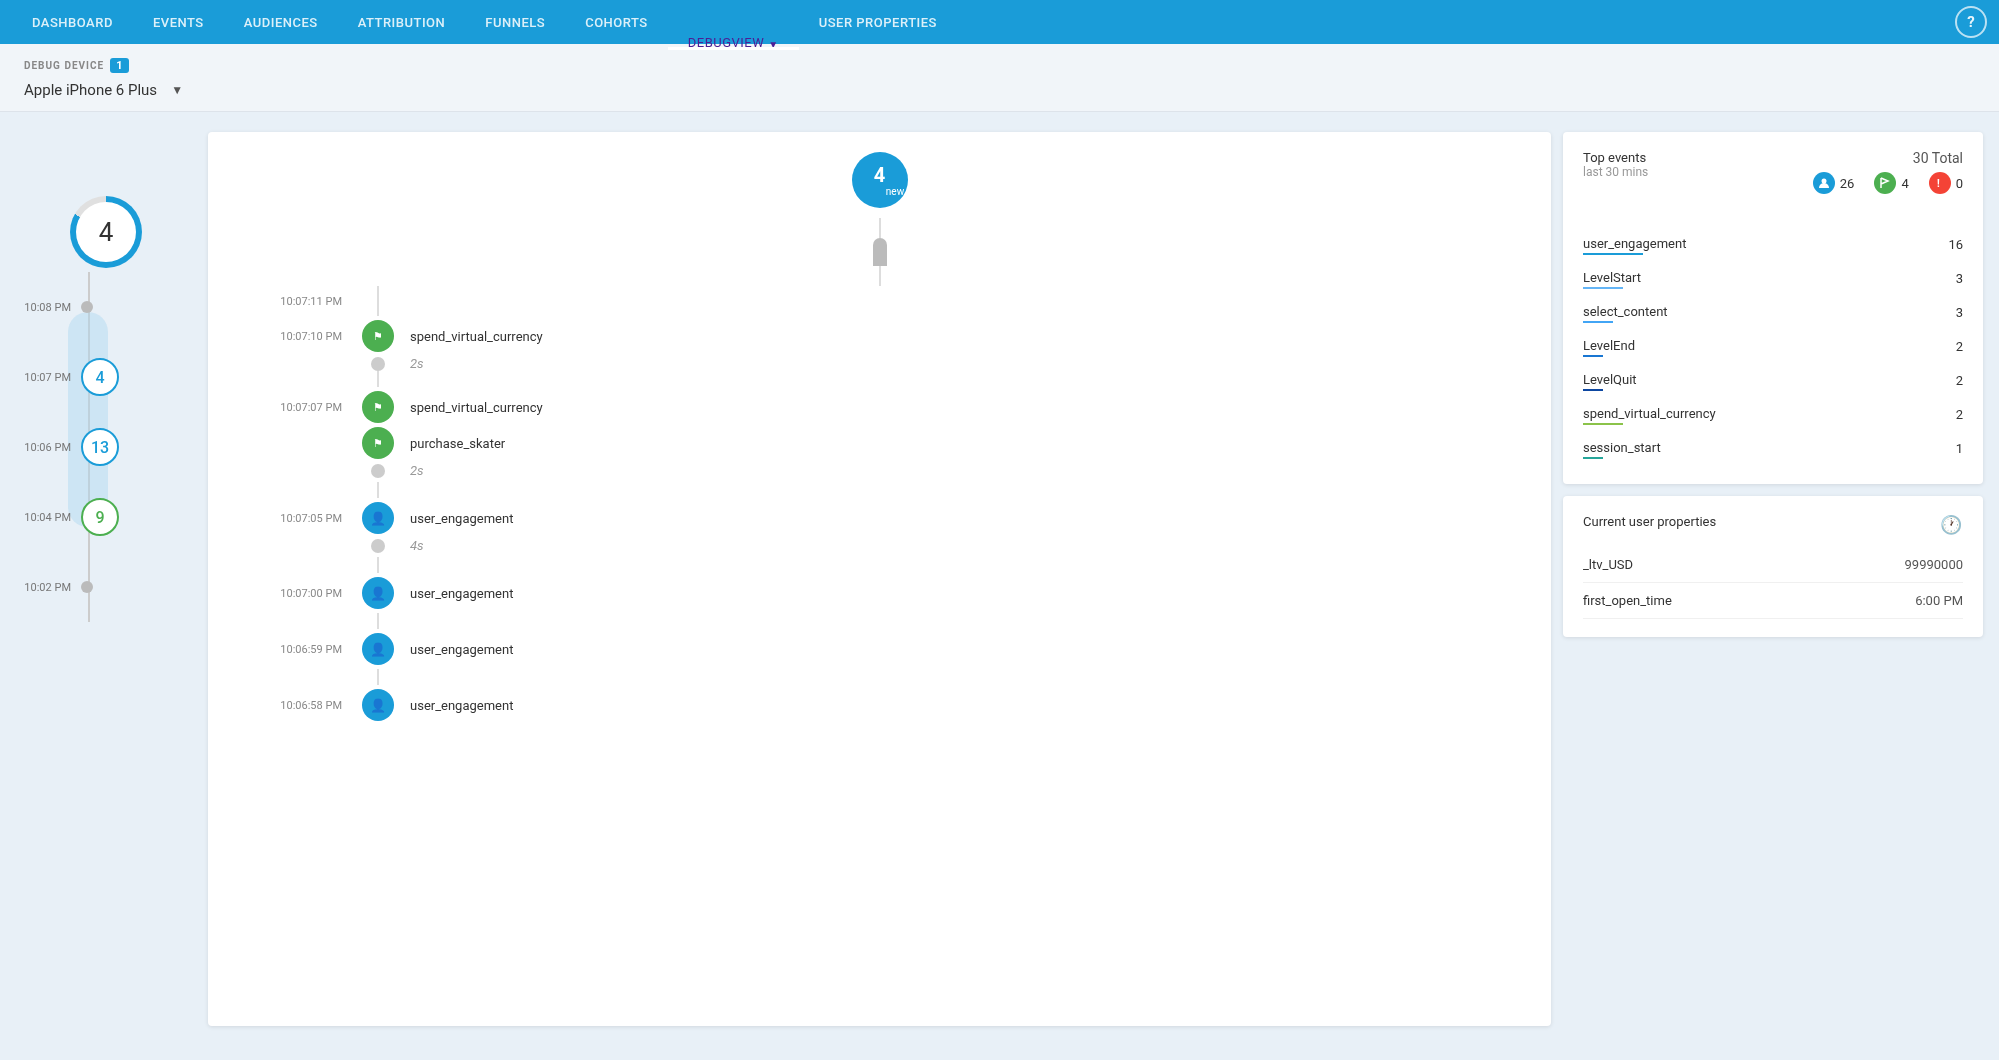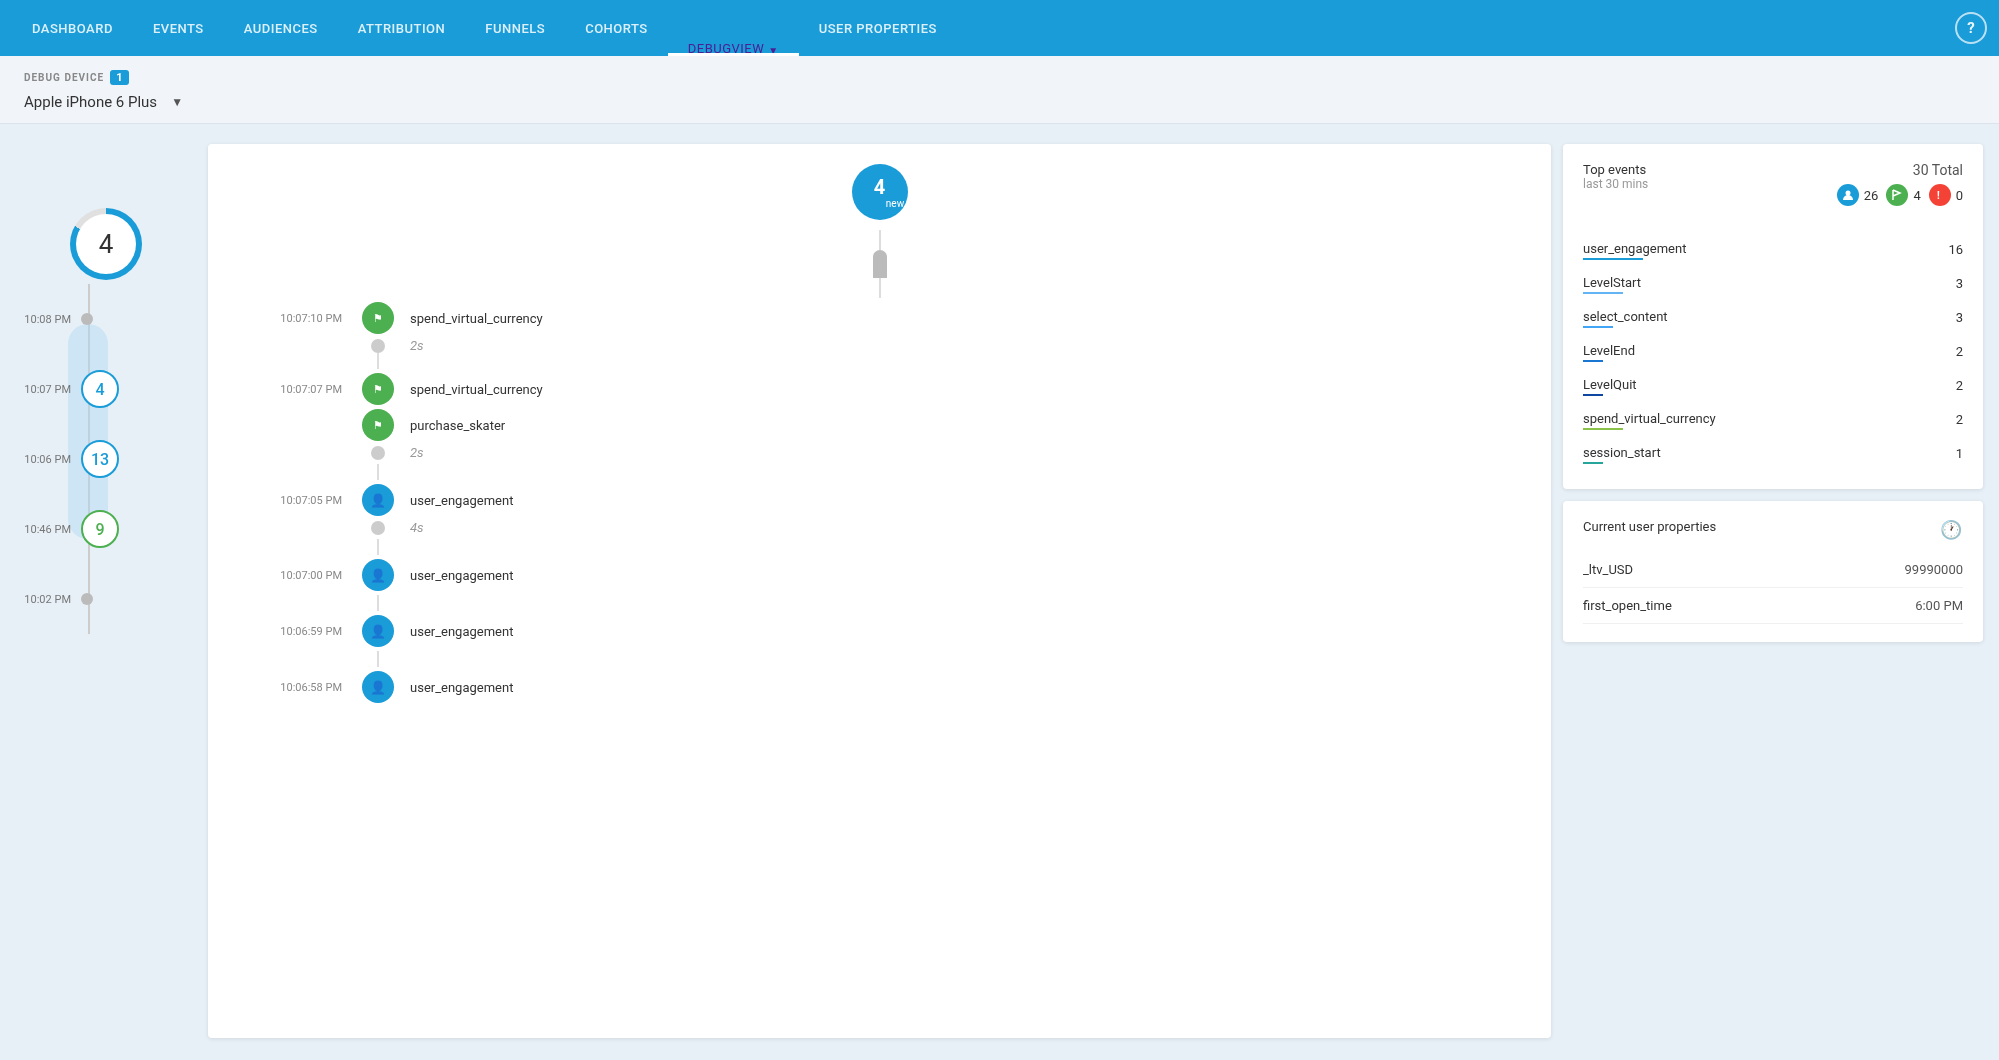--- a/index.html
+++ b/index.html
@@ -3,21 +3,21 @@
   <meta charset="utf-8">
   <style>
     * { box-sizing: border-box; margin: 0; padding: 0; }
     body { font-family: 'Roboto', Arial, sans-serif; background: #e8f0f7; color: #333; font-size: 13px; }
 
     
     .top-nav {
       background: #1a9cd8;
       display: flex;
       align-items: center;
-      height: 56px;
+      height: 44px;
       padding: 8px 12px;
     }
     .nav-item {
       color: rgba(255,255,255,0.85);
       font-size: 13px;
       font-weight: 500;
       letter-spacing: 0.5px;
       padding: 0 20px;
       height: 56px;
       display: flex;
@@ -234,22 +234,22 @@
       font-size: 14px;
       color: #555;
     }
     .card-subtitle {
       font-size: 12px;
       color: #999;
       margin-bottom: 14px;
     }
     .event-counts {
       display: flex;
-      gap: 8px;
-      margin-bottom: 23px;
+      gap: 20px;
+      margin-bottom: 30px;
     }
     .event-count-badge {
       display: flex;
       align-items: center;
       gap: 5px;
       font-size: 13px;
       color: #333;
     }
     .count-circle {
       width: 22px;
@@ -411,21 +411,21 @@
         <div class="timeline-bubble" style="z-index:3;">4</div>
       </div>
 
       <div class="timeline-row">
         <div class="timeline-time-label">10:06 PM</div>
         <div class="timeline-bubble" style="z-index:3;">13</div>
       </div>
 
 
       <div class="timeline-row">
-        <div class="timeline-time-label">10:46 PM</div>
+        <div class="timeline-time-label">10:04 PM</div>
         <div class="timeline-bubble green" style="z-index:3;">9</div>
       </div>
 
 
       <div class="timeline-row">
         <div class="timeline-time-label">10:02 PM</div>
         <div class="timeline-dot"></div>
       </div>
     </div>
   </div>
@@ -438,20 +438,27 @@
           <span style="font-size:20px;font-weight:700;">4</span>
           <span class="new-label">new</span>
         </div>
 
         <div style="width:2px;height:20px;background:#ddd;"></div>
 
         <div style="width:14px;height:28px;background:#bbb;border-radius:7px 7px 0 0;"></div>
         <div style="width:2px;height:20px;background:#ddd;"></div>
       </div>
 
+      <div class="mid-event-block" style="height:30px;">
+        <div class="mid-time-col" style="font-size:11px;color:#888;">10:07:11 PM</div>
+        <div class="mid-icon-col">
+          <div style="width:2px;height:30px;background:#ddd;"></div>
+        </div>
+        <div class="mid-name-col"></div>
+      </div>
 
       <div class="mid-event-block" style="margin:4px 0;">
         <div class="mid-time-col">10:07:10 PM</div>
         <div class="mid-icon-col">
           <div class="event-icon-circle green">
             <span class="icon-flag">⚑</span>
           </div>
         </div>
         <div class="mid-name-col">spend_virtual_currency</div>
       </div>

